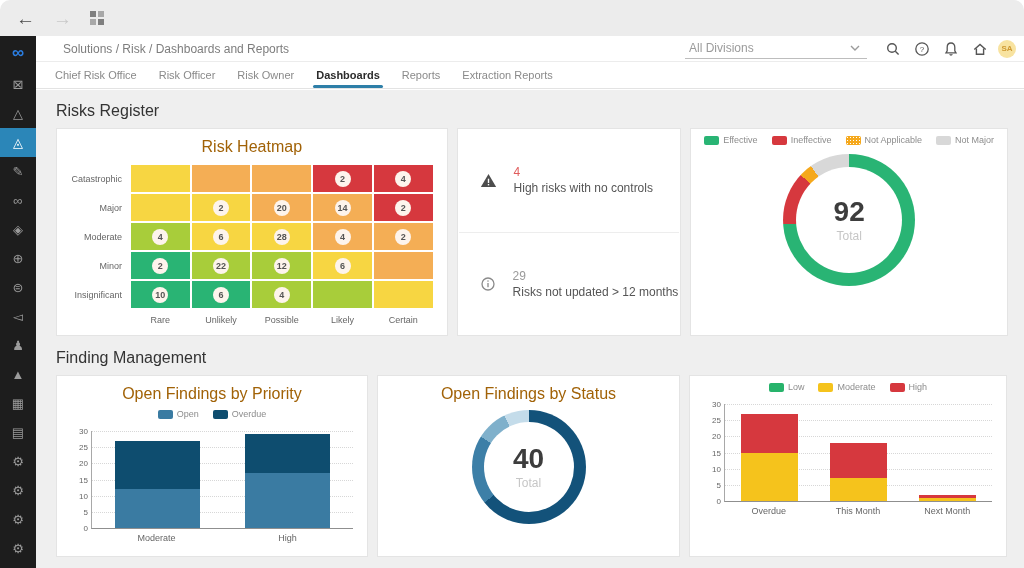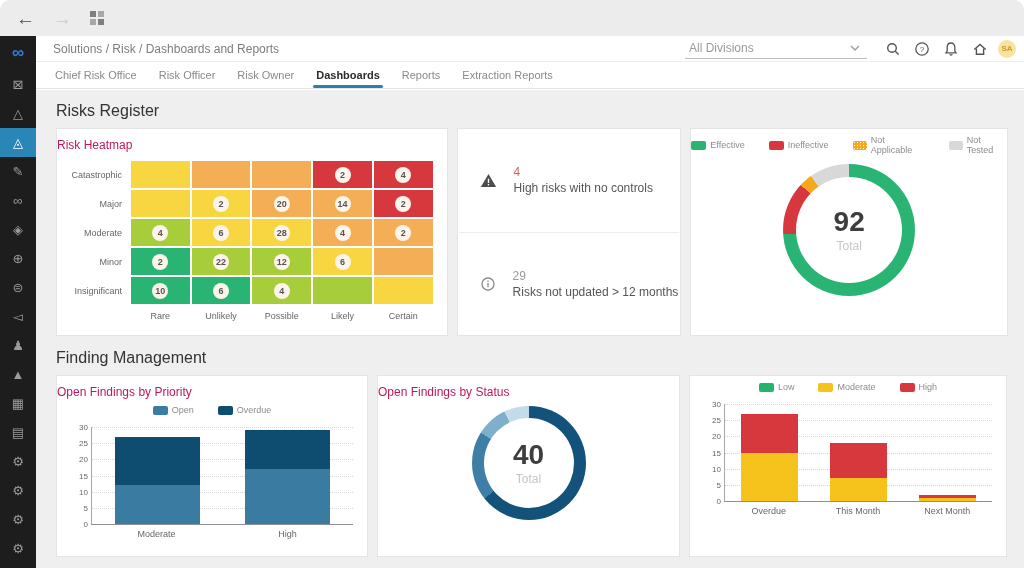--- a/index.html
+++ b/index.html
@@ -21,21 +21,21 @@
   .sidebar{position:absolute;left:0;top:36px;width:36px;height:532px;background:#1d1d1d;
     display:flex;flex-direction:column;align-items:stretch;overflow:hidden;}
   .sb-item{height:29px;min-height:29px;display:flex;align-items:center;justify-content:center;
     color:#9b9b9b;font-size:13px;cursor:pointer;}
   .sb-item.logo{height:34px;min-height:34px;color:#2b7de0;font-size:17px;font-weight:bold;}
   .sb-item.active{background:#2b86b8;color:#ffffff;}
 
   
   .header{position:absolute;left:36px;top:36px;width:988px;height:26px;background:#fff;
     border-bottom:1px solid #ececec;display:flex;align-items:center;}
-  .breadcrumb{font-size:12px;color:#7d7d7d;padding-left:17px;flex:0 0 auto;cursor:pointer;}
+  .breadcrumb{font-size:12px;color:#7d7d7d;padding-left:27px;flex:0 0 auto;cursor:pointer;}
   .header-spacer{flex:1;}
   .division{width:182px;border-bottom:1px solid #bdbdbd;display:flex;align-items:center;
     justify-content:space-between;font-size:12px;color:#9b9b9b;padding:2px 4px;margin-right:18px;cursor:pointer;}
   .hdr-icons{display:flex;align-items:center;gap:13px;margin-right:10px;}
   .hdr-icon{width:16px;height:16px;cursor:pointer;display:block;}
   .avatar{width:18px;height:18px;border-radius:50%;background:#f8e3a0;color:#cf9a33;font-size:8px;
     font-weight:bold;display:flex;align-items:center;justify-content:center;margin-right:8px;cursor:pointer;}
 
   
   .tabs{position:absolute;left:36px;top:62px;width:988px;height:27px;background:#fff;
@@ -45,21 +45,21 @@
   .tab.active{color:#2b2b2b;font-weight:bold;}
   .tab.active::after{content:"";position:absolute;left:8px;right:8px;bottom:0;height:3px;
     background:#2e7fa8;border-radius:2px;}
 
   
   .content{position:absolute;left:36px;top:90px;width:988px;height:478px;background:#efefef;
     padding:8px 16px 0 20px;overflow:hidden;}
   .section-title{font-size:16px;color:#333;font-weight:500;margin:4px 0 8px 0;}
   .row{display:flex;gap:9px;}
   .panel{background:#fff;border:1px solid #e4e4e4;position:relative;}
-  .panel-title{font-size:12px;color:#be185d;margin-top:9px;}
+  .panel-title{text-align:center;font-size:16px;color:#a16207;margin-top:9px;}
 
   
   .hm-panel{width:392px;height:208px;}
   .stat-panel{width:225px;height:208px;display:flex;flex-direction:column;}
   .cp-panel{width:318px;height:208px;}
   
   .pr-panel{width:312px;height:182px;}
   .st-panel{width:303px;height:182px;}
   .due-panel{width:318px;height:182px;}
 
@@ -72,21 +72,21 @@
     display:flex;align-items:center;justify-content:center;}
   .hm-xlabel{font-size:9px;color:#666;text-align:center;padding-top:5px;}
 
   
   .stat-card{flex:1;display:flex;align-items:center;gap:17px;padding-left:22px;cursor:pointer;}
   .stat-divider{height:1px;background:#ededed;margin:0 1px;}
   .stat-value{font-size:12px;margin-bottom:2px;}
   .stat-label{font-size:12px;color:#555;}
 
   
-  .legend{display:flex;justify-content:center;gap:24px;margin-top:6px;flex-wrap:nowrap;}
+  .legend{display:flex;justify-content:center;gap:14px;margin-top:6px;flex-wrap:nowrap;}
   .legend-item{display:flex;align-items:center;gap:4px;cursor:pointer;}
   .legend-swatch{width:15px;height:9px;border-radius:2px;display:inline-block;}
   .legend-swatch.dots{background-image:radial-gradient(#ffffff 0.8px,transparent 0.9px);background-size:3px 3px;}
   .legend-label{font-size:9px;color:#8d8d8d;}
 
   
   .donut-wrap{display:flex;justify-content:center;}
   .donut{border-radius:50%;position:relative;cursor:pointer;}
   .donut::after{content:"";position:absolute;background:#fff;border-radius:50%;}
   .cp-donut{width:132px;height:132px;margin-top:9px;}
@@ -339,21 +339,21 @@
           <span class="legend-item">
             <span class="legend-swatch" style="background-color: rgb(214, 56, 62);"></span>
             <span class="legend-label">Ineffective</span>
           </span>
           <span class="legend-item">
             <span class="legend-swatch dots" style="background-color: rgb(245, 168, 28);"></span>
             <span class="legend-label">Not Applicable</span>
           </span>
           <span class="legend-item">
             <span class="legend-swatch" style="background-color: rgb(216, 216, 216);"></span>
-            <span class="legend-label">Not Tested</span>
+            <span class="legend-label">Not Major</span>
           </span>
         </div>
       <div class="donut-wrap">
         <div class="donut cp-donut" id="cp-donut" style="background: conic-gradient(rgb(41, 180, 116) 0deg, rgb(41, 180, 116) 266.087deg, rgb(214, 56, 62) 266.087deg, rgb(214, 56, 62) 313.043deg, rgb(245, 168, 28) 313.043deg, rgb(245, 168, 28) 324.783deg, rgb(216, 216, 216) 324.783deg, rgb(216, 216, 216) 360deg);">
           <div class="donut-center">
             <div class="donut-value">92</div>
             <div class="donut-total">Total</div>
           </div>
         </div>
       </div>

